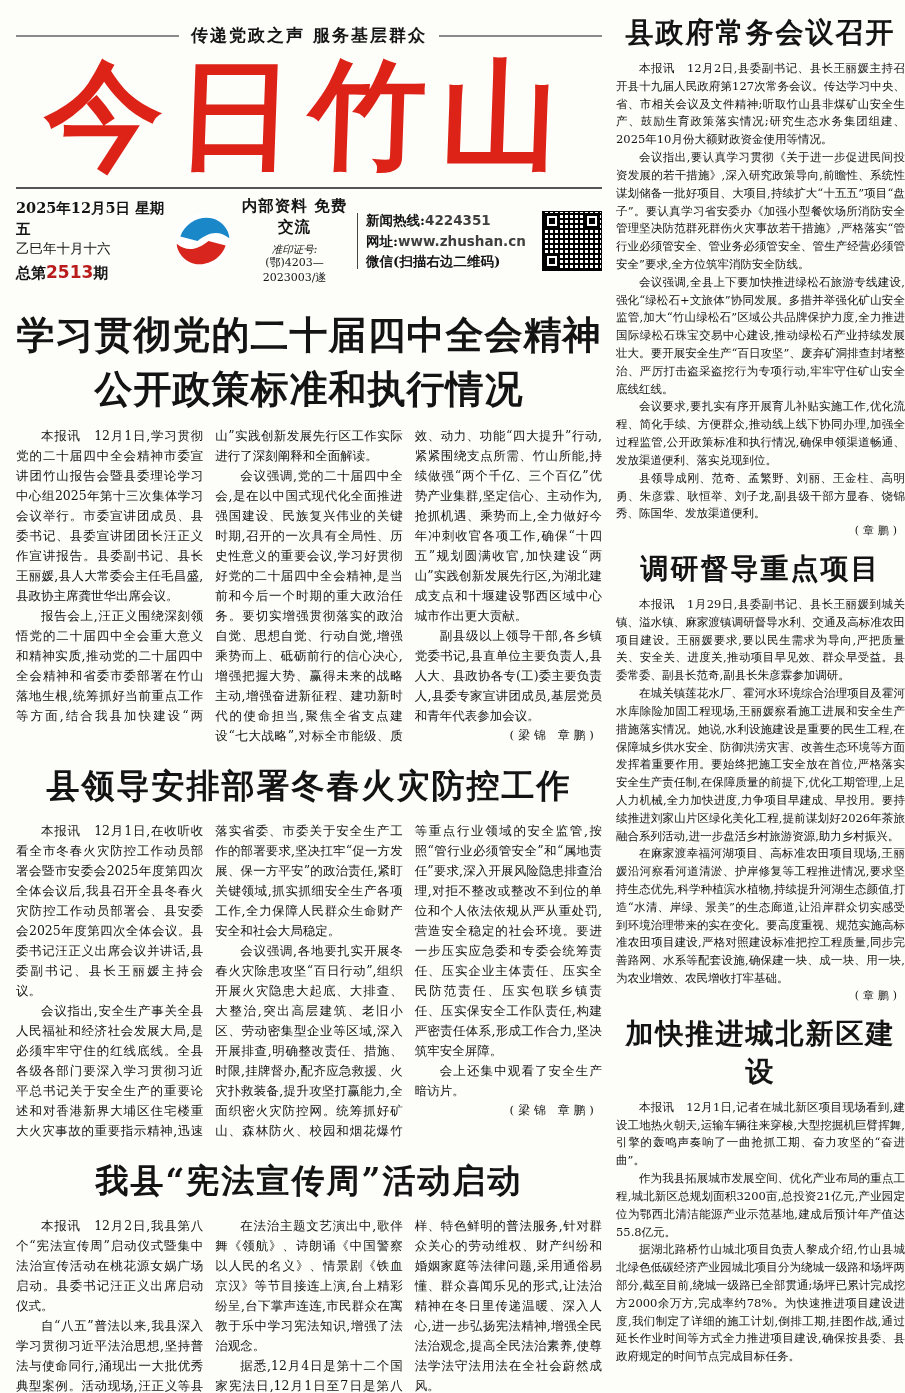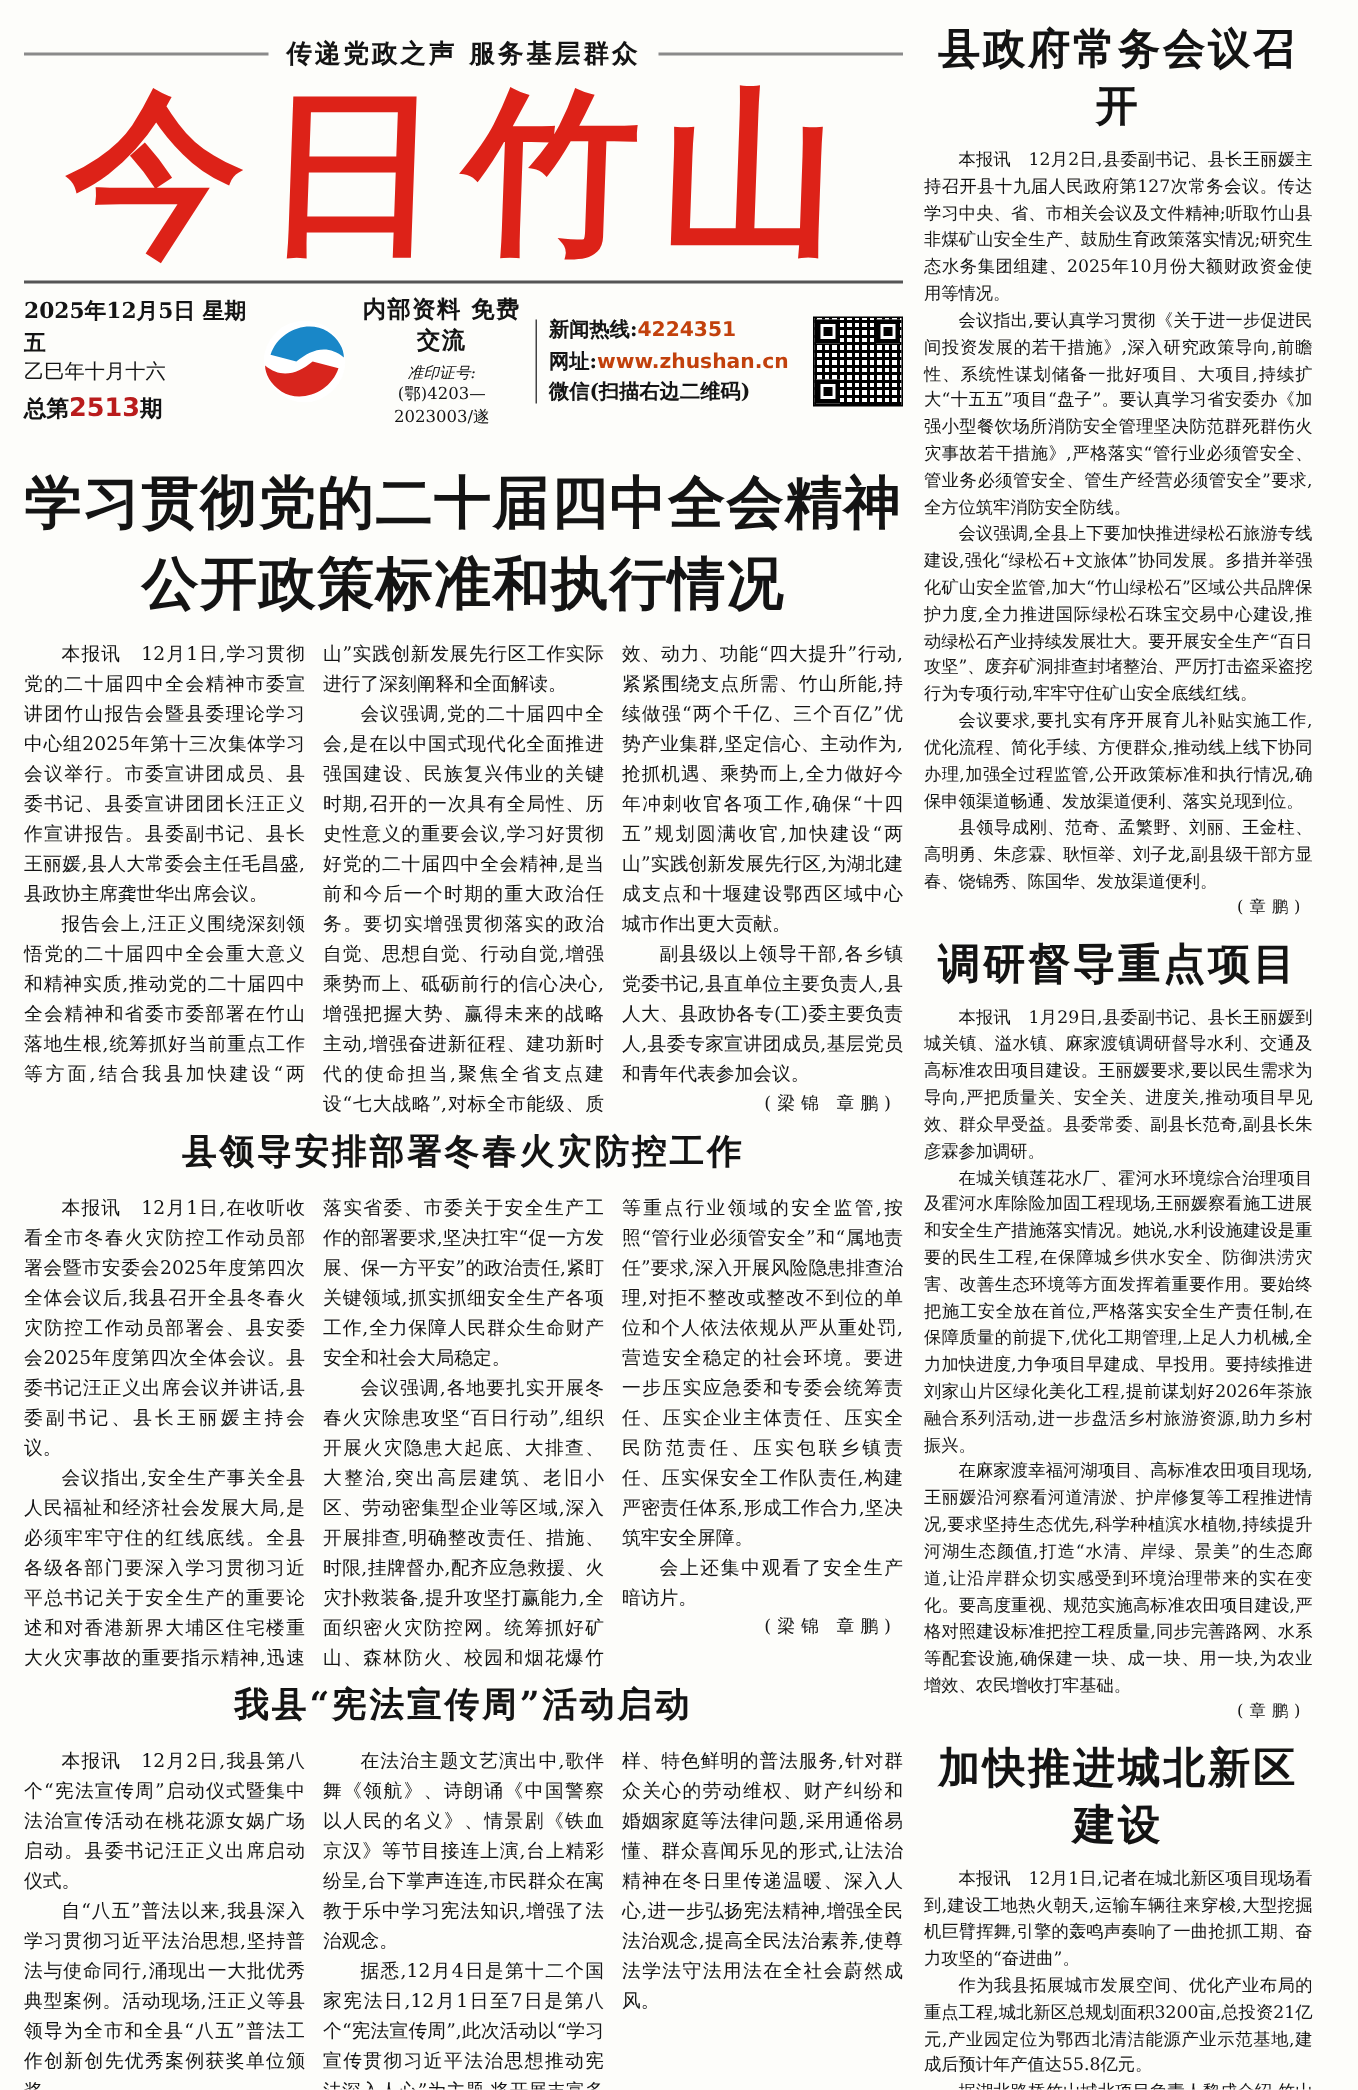--- a/index.html
+++ b/index.html
@@ -3,21 +3,21 @@
 <meta charset="utf-8">
 <style>
   * { margin:0; padding:0; box-sizing:border-box; }
   html,body { width:905px; height:1393px; }
   body {
     background:#fdfdfa;
     color:#141414;
     font-family:"DejaVu Serif","Liberation Serif",serif;
     overflow:hidden;
   }
-  .page { display:flex; width:905px; height:1393px; padding:10px 30px 10px 16px; gap:14px; }
+  .page { display:flex; width:905px; height:1393px; padding:10px 0 10px 16px; gap:14px; }
   .left-col { flex:0 0 586px; width:586px; }
   .right-col { flex:1; min-width:0; }
 
   
   .slogan-row { display:flex; align-items:center; gap:12px; margin:14px 0 0; }
   .slogan-row .rule { flex:1; height:2px; background:#8a8a8a; }
   .slogan { font-size:17px; font-weight:bold; letter-spacing:2px; white-space:nowrap; }
   .masthead-title {
     text-align:center;
     font-size:118px;
@@ -43,37 +43,37 @@
   .date-line2 { font-size:13.5px; }
   .issue-line { font-size:15px; font-weight:bold; margin-top:2px; }
   .issue-number { color:#b91c1c; font-size:17px; font-family:"DejaVu Sans","Liberation Sans",sans-serif; }
   .logo-wrap { flex:0 0 58px; height:58px; }
   .center-block { text-align:center; flex:1; line-height:1.35; }
   .internal-note { font-size:15.5px; font-weight:bold; letter-spacing:1px; }
   .license-label { font-size:10.5px; font-style:italic; margin-top:4px; }
   .license-number { font-size:11px; }
   .vdiv { width:1px; background:#444; height:56px; flex:0 0 1px; }
   .contact-block { flex:0 0 168px; line-height:1.55; font-size:13.5px; font-weight:bold; white-space:nowrap; }
-  .contact-block .blue { color:#c2410c; font-family:"DejaVu Sans","Liberation Sans",sans-serif; }
+  .contact-block .blue { color:#404040; font-family:"DejaVu Sans","Liberation Sans",sans-serif; }
   .qr {
     flex:0 0 60px; height:60px; position:relative; border:1px solid #000;
     background:
       repeating-linear-gradient(0deg,#000 0 2px,transparent 2px 5px),
       repeating-linear-gradient(90deg,#000 0 2px,#fff 2px 5px);
   }
   .qr .finder { position:absolute; width:16px; height:16px; border:3px solid #000; background:#fff; }
   .qr .finder::after { content:""; position:absolute; left:2px; top:2px; width:6px; height:6px; background:#000; }
   .qr .f1 { left:1px; top:1px; } .qr .f2 { right:1px; top:1px; } .qr .f3 { left:1px; bottom:1px; }
 
   
   .headline-main {
     text-align:center; font-weight:900; font-size:38px; line-height:1.42;
     letter-spacing:1px; margin:16px 0 10px;
   }
-  .headline-sub { text-align:center; font-weight:900; font-size:23px; letter-spacing:2px; margin:6px 0 12px; }
+  .headline-sub { text-align:center; font-weight:900; font-size:33px; letter-spacing:2px; margin:18px 0 12px; }
   .headline-right { text-align:center; font-weight:900; font-size:28px; letter-spacing:2px; margin:4px 0 8px; }
   .article-body { text-align:justify; }
   .left-col .article-body { font-size:12.5px; line-height:1.6; }
   .right-col .article-body { font-size:11.5px; line-height:1.55; }
   .cols3 { column-count:3; column-gap:12px; }
   .para { text-indent:2em; margin:0; }
   .byline { text-align:right; letter-spacing:4px; padding-right:4px; font-size:0.95em; }
   .right-col article { margin-bottom:10px; }
 </style>
 </head>

